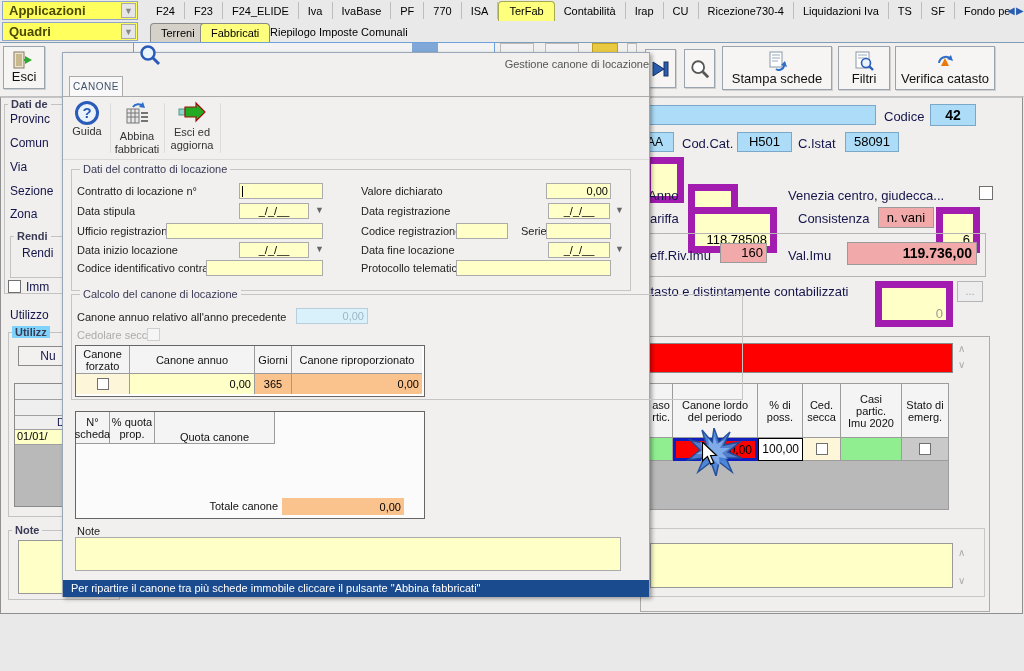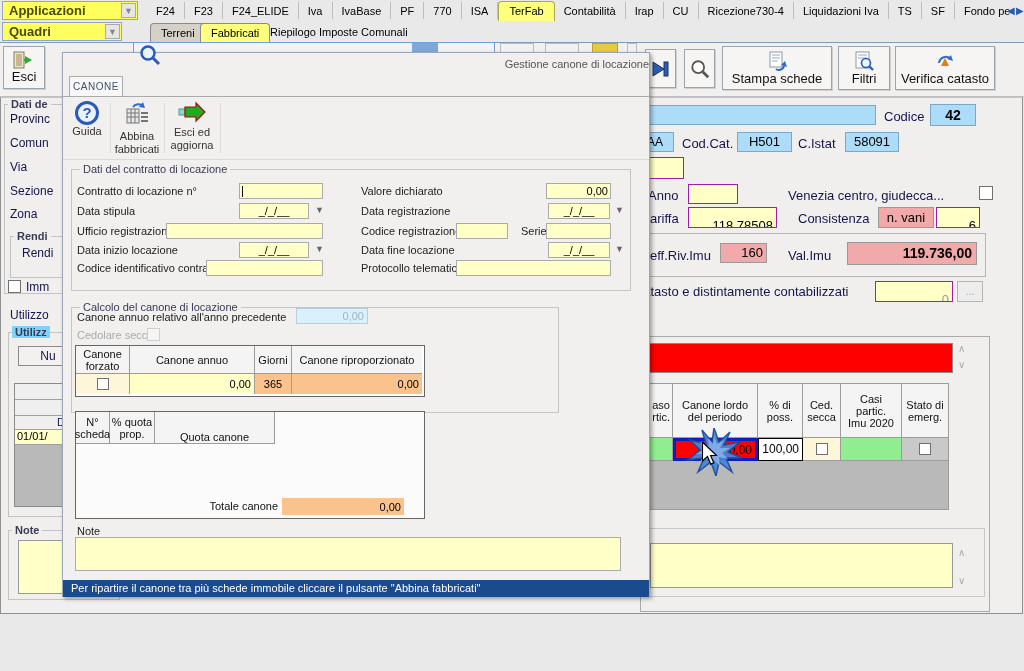--- a/index.html
+++ b/index.html
@@ -1,21 +1,21 @@
 <!DOCTYPE html>
 <html><head>
 <meta charset="utf-8">
 <style>
 *{margin:0;padding:0;box-sizing:border-box}
 html,body{width:1024px;height:671px}
 body{font-family:"Liberation Sans",sans-serif;background:#E9E9E9;position:relative;overflow:hidden;font-size:12px}
 .abs{position:absolute}
 .lbl{font-size:12px;color:#15154B;white-space:nowrap}
 .b{font-weight:bold}
-.fld{border:1px solid #a21caf;background:#FFFFC8;font-size:12px;color:#000;white-space:nowrap;overflow:hidden;line-height:18px;padding:8px 3px}
+.fld{border:7px solid #a21caf;background:#FFFFC8;font-size:12px;color:#000;white-space:nowrap;overflow:hidden;line-height:18px;padding:16px 3px}
 .blu{background:#ACDCF7;border:1px solid #7BA7C9}
 .pnk{background:#F2A9A9;border:1px solid #9A9A9A}
 .grn{background:#90EE90}
 .orgc{background:#FAC28C}
 .right{text-align:right}.center{text-align:center}
 .cb{background:#FFF;border:1px solid #707070}
 .grp{border:1px solid #C3C3C3;position:absolute}
 .cap{position:absolute;top:-7px;left:8px;background:#F1F0EF;padding:0 3px;font-size:11px;color:#3A3A55;white-space:nowrap}
 .toptabs{display:flex;align-items:center;height:21px}
 .apptab{padding:3px 9px 2px 9px;font-size:11px;color:#000;border-right:1px solid #BDBDBD;white-space:nowrap;cursor:default}
@@ -31,21 +31,21 @@
 .sep{position:absolute;width:1px;background:#DCDCDC}
 .fragtop{position:absolute;border:1px solid #BBB;border-bottom:none;background:#F1F1F1}
 </style>
 </head>
 <body>
 
 <div class="abs" style="left:2px;top:1px;width:136px;height:19px;background:#FFFF5E;border:1px solid #93A5C6;display:flex;align-items:center">
   <span class="b" style="font-size:13px;color:#4A4A00;padding-left:6px;flex:1">Applicazioni</span>
   <span style="width:15px;height:15px;background:#E6E6E6;border:1px solid #AAA;color:#888;font-size:9px;text-align:center;line-height:14px;margin-right:1px">▼</span>
 </div>
-<div class="abs" style="left:2px;top:22px;width:120px;height:19px;background:#FFFF5E;border:1px solid #93A5C6;display:flex;align-items:center">
+<div class="abs" style="left:2px;top:22px;width:136px;height:19px;background:#FFFF5E;border:1px solid #93A5C6;display:flex;align-items:center">
   <span class="b" style="font-size:13px;color:#4A4A00;padding-left:6px;flex:1">Quadri</span>
   <span style="width:15px;height:15px;background:#E6E6E6;border:1px solid #AAA;color:#888;font-size:9px;text-align:center;line-height:14px;margin-right:1px">▼</span>
 </div>
 
 <div class="abs toptabs" style="left:147px;top:0px;width:860px">
   <span class="apptab">F24</span>
   <span class="apptab">F23</span>
   <span class="apptab">F24_ELIDE</span>
   <span class="apptab">Iva</span>
   <span class="apptab">IvaBase</span>
@@ -315,21 +315,21 @@
   <span class="dlg-lbl abs" style="left:298px;top:172px">Codice registrazione</span>
   <div class="dfld abs" style="left:393px;top:170px;width:52px;height:16px"></div>
   <span class="dlg-lbl abs" style="left:458px;top:172px">Serie</span>
   <div class="dfld abs" style="left:483px;top:170px;width:65px;height:16px"></div>
   <span class="dlg-lbl abs" style="left:298px;top:191px">Data fine locazione</span>
   <div class="dfld abs" style="left:485px;top:189px;width:62px;height:16px;text-align:center">_/_/__</div>
   <span class="abs chev" style="left:552px;top:191px">▼</span>
   <span class="dlg-lbl abs" style="left:298px;top:209px">Protocollo telematico</span>
   <div class="dfld abs" style="left:393px;top:207px;width:155px;height:16px"></div>
 
-  <div class="grp" style="left:8px;top:254px;width:488px;height:106px;border-color:#C5C5C5">
+  <div class="grp" style="left:8px;top:241px;width:672px;height:106px;border-color:#C5C5C5">
     <span class="cap">Calcolo del canone di locazione</span>
   </div>
   <span class="dlg-lbl abs b" style="left:14px;top:258px;font-weight:normal;color:#222">Canone annuo relativo all'anno precedente</span>
   <div class="abs right" style="left:233px;top:255px;width:72px;height:16px;background:#D9F1FB;border:1px solid #B8CEDC;color:#9FB6C4;font-size:11px;line-height:14px;padding:0 3px">0,00</div>
   <span class="dlg-lbl abs" style="left:14px;top:276px;color:#ABABAB">Cedolare secca</span>
   <span class="abs" style="left:84px;top:275px;width:13px;height:13px;background:#F5F5F5;border:1px solid #CFCFCF"></span>
 
   <div class="abs" style="left:12px;top:292px;width:350px;height:52px;border:1px solid #666;background:#FFF">
     <div style="display:flex;height:28px">
       <div class="hdrcell" style="width:54px">

